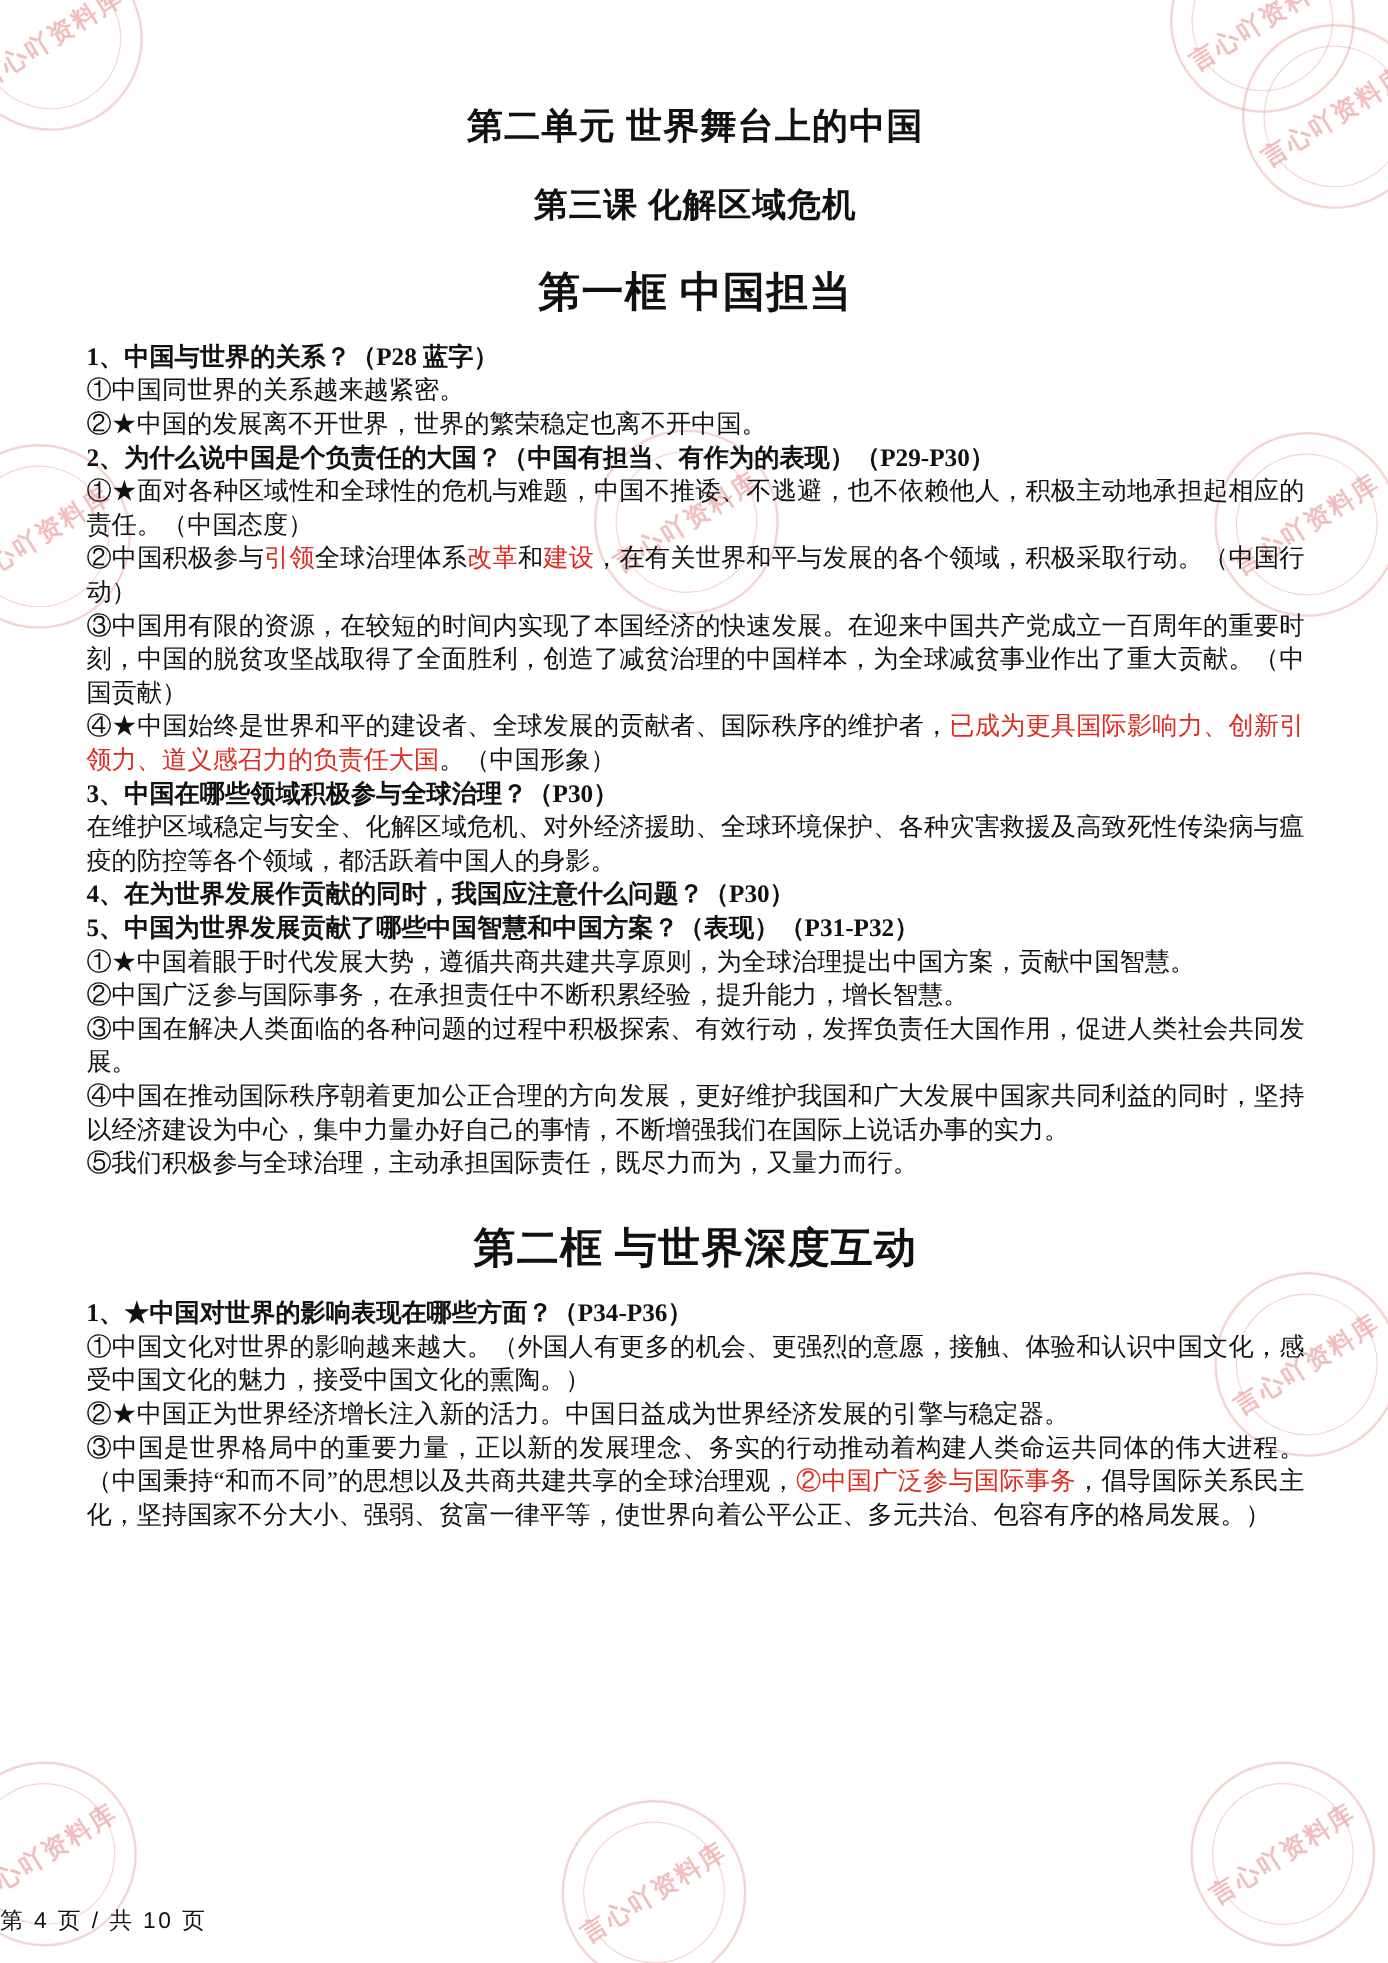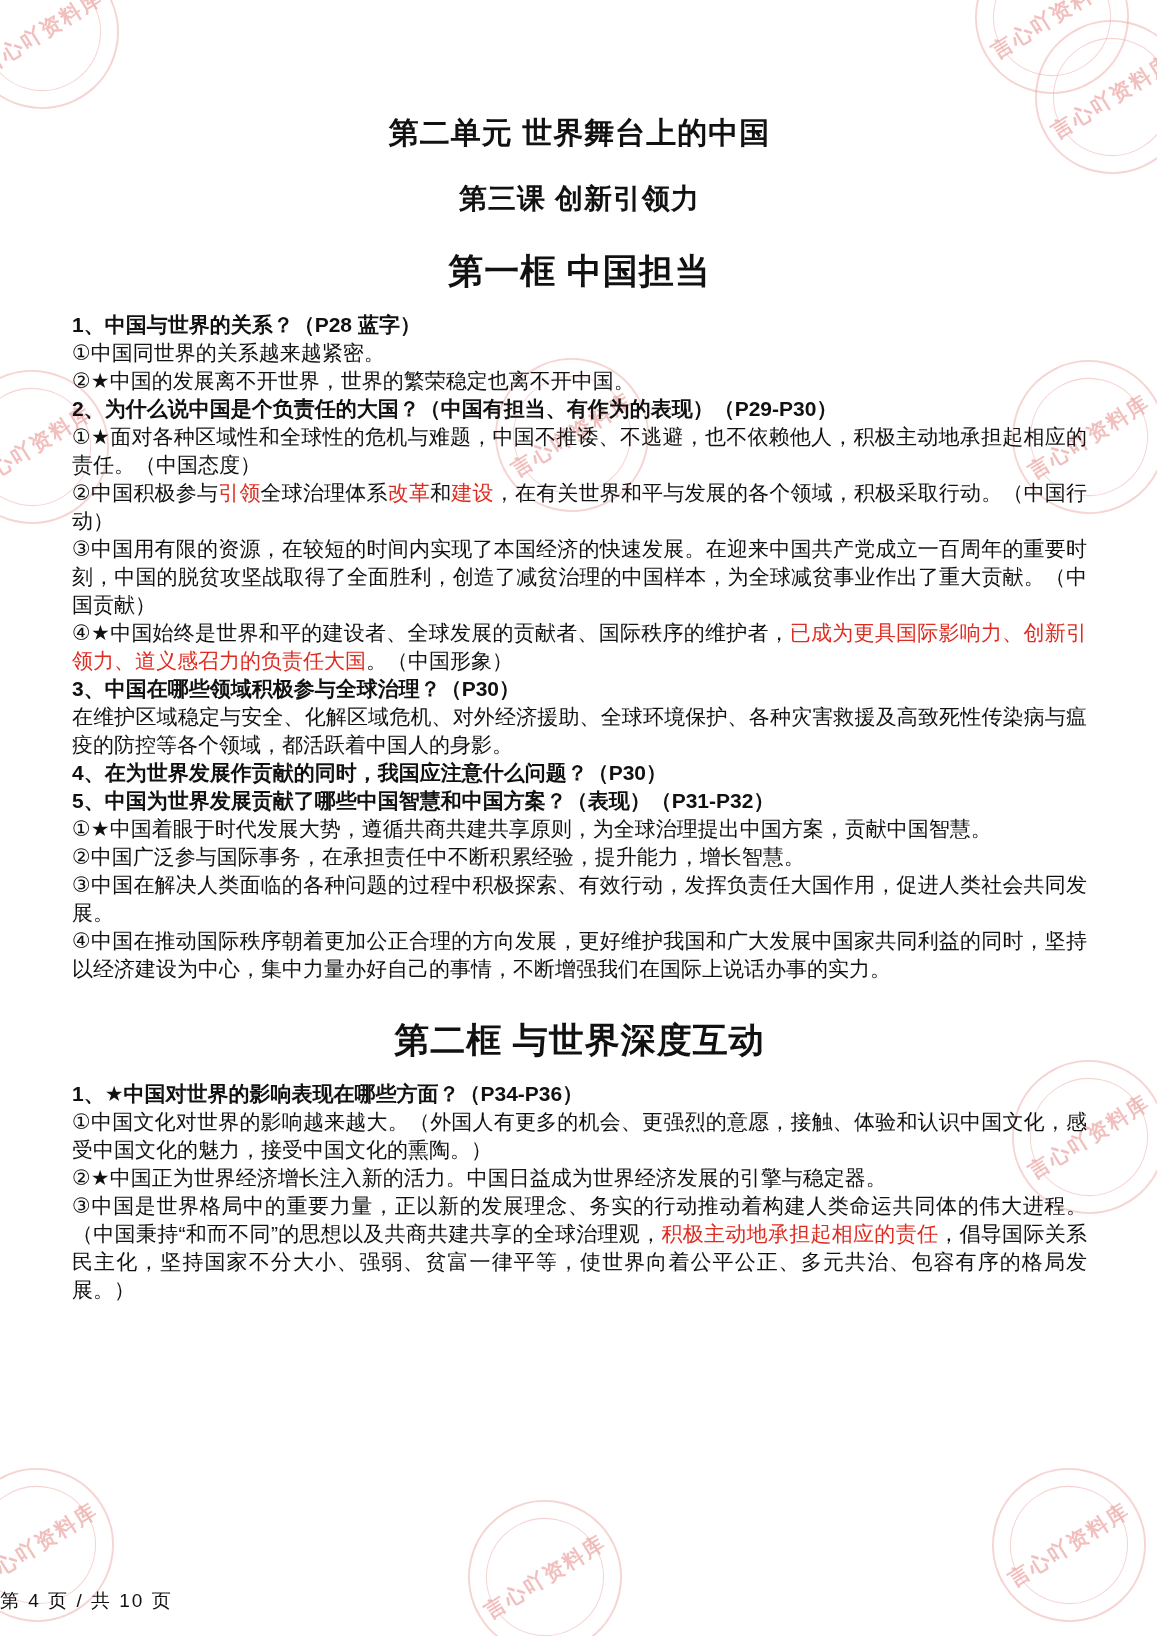--- a/index.html
+++ b/index.html
@@ -12,21 +12,22 @@
     position:relative;
     width:1157px;height:1636px;
     background:#ffffff;
     overflow:hidden;
     font-family:"Liberation Sans","DejaVu Sans",sans-serif;
     color:#111111;
   }
   .content{
     position:relative;
     z-index:2;
-    padding:113px 70px 0 72px;
+    padding:85px 70px 0 72px;
+    font-family:Liberation Serif, serif;
   }
   .unit-title{
     margin:0 0 26px 0;
     text-align:center;
     font-size:30px;
     font-weight:bold;
     letter-spacing:1px;
   }
   .lesson-title{
     margin:0 0 26px 0;
@@ -127,41 +128,42 @@
     </div>
   <div class="wm wm9">
       <span>言心吖资料库</span>
     </div>
   <div class="wm wm10">
       <span>言心吖资料库</span>
     </div>
 
   <div class="content">
     <h1 class="unit-title">第二单元 世界舞台上的中国</h1>
-    <h2 class="lesson-title">第三课 创新引领力</h2>
+    <h2 class="lesson-title">第三课 化解区域危机</h2>
     <div id="sections">
         <div class="frame-heading">第一框 中国担当</div>
         <p class="question"><span>1、中国与世界的关系？（P28 蓝字）</span></p>
         <p class="answer"><span>①中国同世界的关系越来越紧密。</span></p>
         <p class="answer"><span>②★中国的发展离不开世界，世界的繁荣稳定也离不开中国。</span></p>
         <p class="question"><span>2、为什么说中国是个负责任的大国？（中国有担当、有作为的表现）（P29-P30）</span></p>
         <p class="answer"><span>①★面对各种区域性和全球性的危机与难题，中国不推诿、不逃避，也不依赖他人，积极主动地承担起相应的责任。（中国态度）</span></p>
         <p class="answer"><span>②中国积极参与</span><span class="red">引领</span><span>全球治理体系</span><span class="red">改革</span><span>和</span><span class="red">建设</span><span>，在有关世界和平与发展的各个领域，积极采取行动。（中国行动）</span></p>
         <p class="answer"><span>③中国用有限的资源，在较短的时间内实现了本国经济的快速发展。在迎来中国共产党成立一百周年的重要时刻，中国的脱贫攻坚战取得了全面胜利，创造了减贫治理的中国样本，为全球减贫事业作出了重大贡献。（中国贡献）</span></p>
         <p class="answer"><span>④★中国始终是世界和平的建设者、全球发展的贡献者、国际秩序的维护者，</span><span class="red">已成为更具国际影响力、创新引领力、道义感召力的负责任大国</span><span>。（中国形象）</span></p>
         <p class="question"><span>3、中国在哪些领域积极参与全球治理？（P30）</span></p>
         <p class="answer"><span>在维护区域稳定与安全、化解区域危机、对外经济援助、全球环境保护、各种灾害救援及高致死性传染病与瘟疫的防控等各个领域，都活跃着中国人的身影。</span></p>
         <p class="question"><span>4、在为世界发展作贡献的同时，我国应注意什么问题？（P30）</span></p>
         <p class="question"><span>5、中国为世界发展贡献了哪些中国智慧和中国方案？（表现）（P31-P32）</span></p>
         <p class="answer"><span>①★中国着眼于时代发展大势，遵循共商共建共享原则，为全球治理提出中国方案，贡献中国智慧。</span></p>
         <p class="answer"><span>②中国广泛参与国际事务，在承担责任中不断积累经验，提升能力，增长智慧。</span></p>
         <p class="answer"><span>③中国在解决人类面临的各种问题的过程中积极探索、有效行动，发挥负责任大国作用，促进人类社会共同发展。</span></p>
         <p class="answer"><span>④中国在推动国际秩序朝着更加公正合理的方向发展，更好维护我国和广大发展中国家共同利益的同时，坚持以经济建设为中心，集中力量办好自己的事情，不断增强我们在国际上说话办事的实力。</span></p>
+        <p class="answer"><span>⑤我们积极参与全球治理，主动承担国际责任，既尽力而为，又量力而行。</span></p>
         <div class="frame-heading">第二框 与世界深度互动</div>
         <p class="question"><span>1、★中国对世界的影响表现在哪些方面？（P34-P36）</span></p>
         <p class="answer"><span>①中国文化对世界的影响越来越大。（外国人有更多的机会、更强烈的意愿，接触、体验和认识中国文化，感受中国文化的魅力，接受中国文化的熏陶。）</span></p>
         <p class="answer"><span>②★中国正为世界经济增长注入新的活力。中国日益成为世界经济发展的引擎与稳定器。</span></p>
-        <p class="answer"><span>③中国是世界格局中的重要力量，正以新的发展理念、务实的行动推动着构建人类命运共同体的伟大进程。（中国秉持“和而不同”的思想以及共商共建共享的全球治理观，</span><span class="red">积极主动地承担起相应的责任</span><span>，倡导国际关系民主化，坚持国家不分大小、强弱、贫富一律平等，使世界向着公平公正、多元共治、包容有序的格局发展。）</span></p>
+        <p class="answer"><span>③中国是世界格局中的重要力量，正以新的发展理念、务实的行动推动着构建人类命运共同体的伟大进程。（中国秉持“和而不同”的思想以及共商共建共享的全球治理观，</span><span class="red">②中国广泛参与国际事务</span><span>，倡导国际关系民主化，坚持国家不分大小、强弱、贫富一律平等，使世界向着公平公正、多元共治、包容有序的格局发展。）</span></p>
       </div>
   </div>
 
   <div class="footer">第 4 页 / 共 10 页</div>
 </div>
 
 </body></html>

